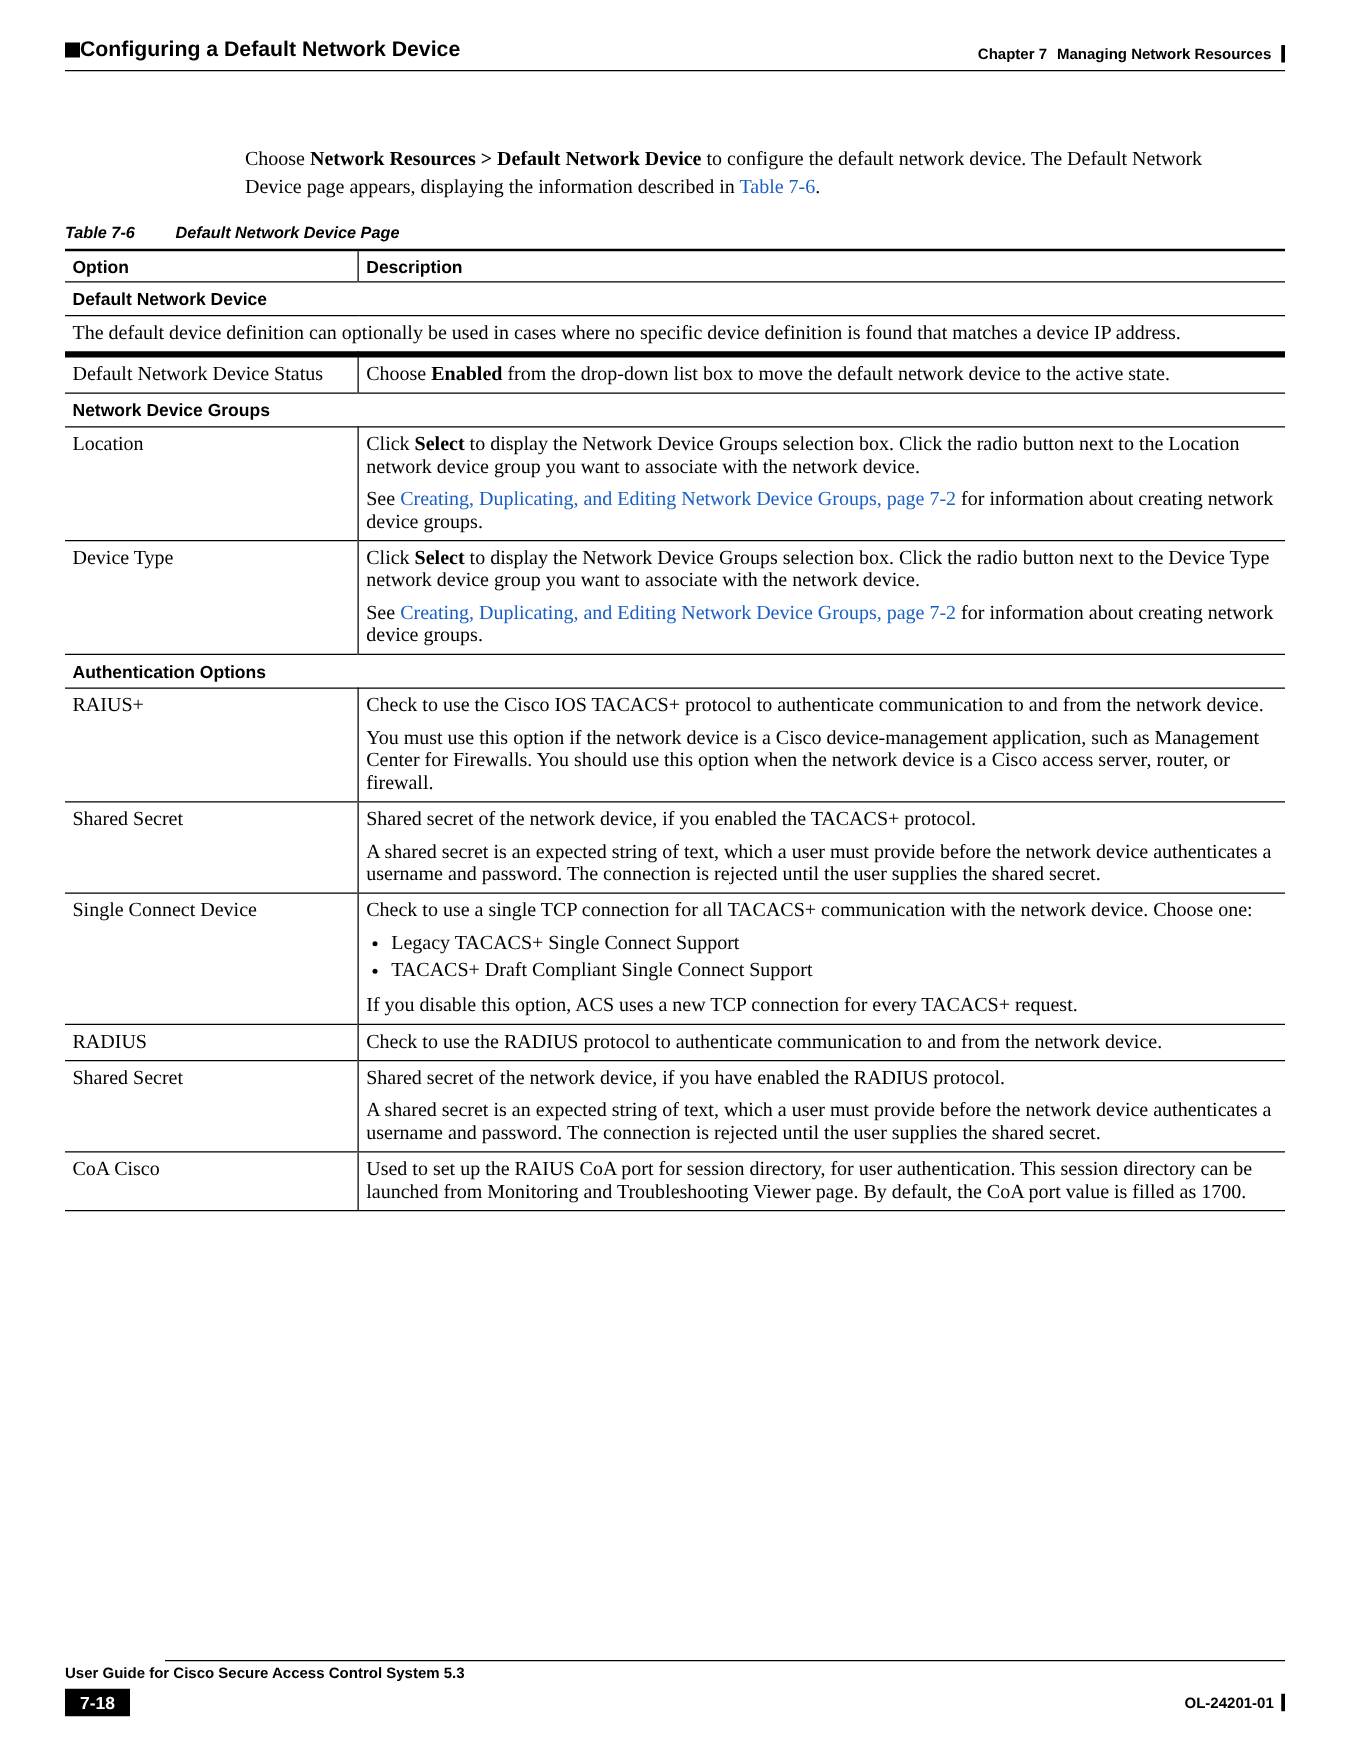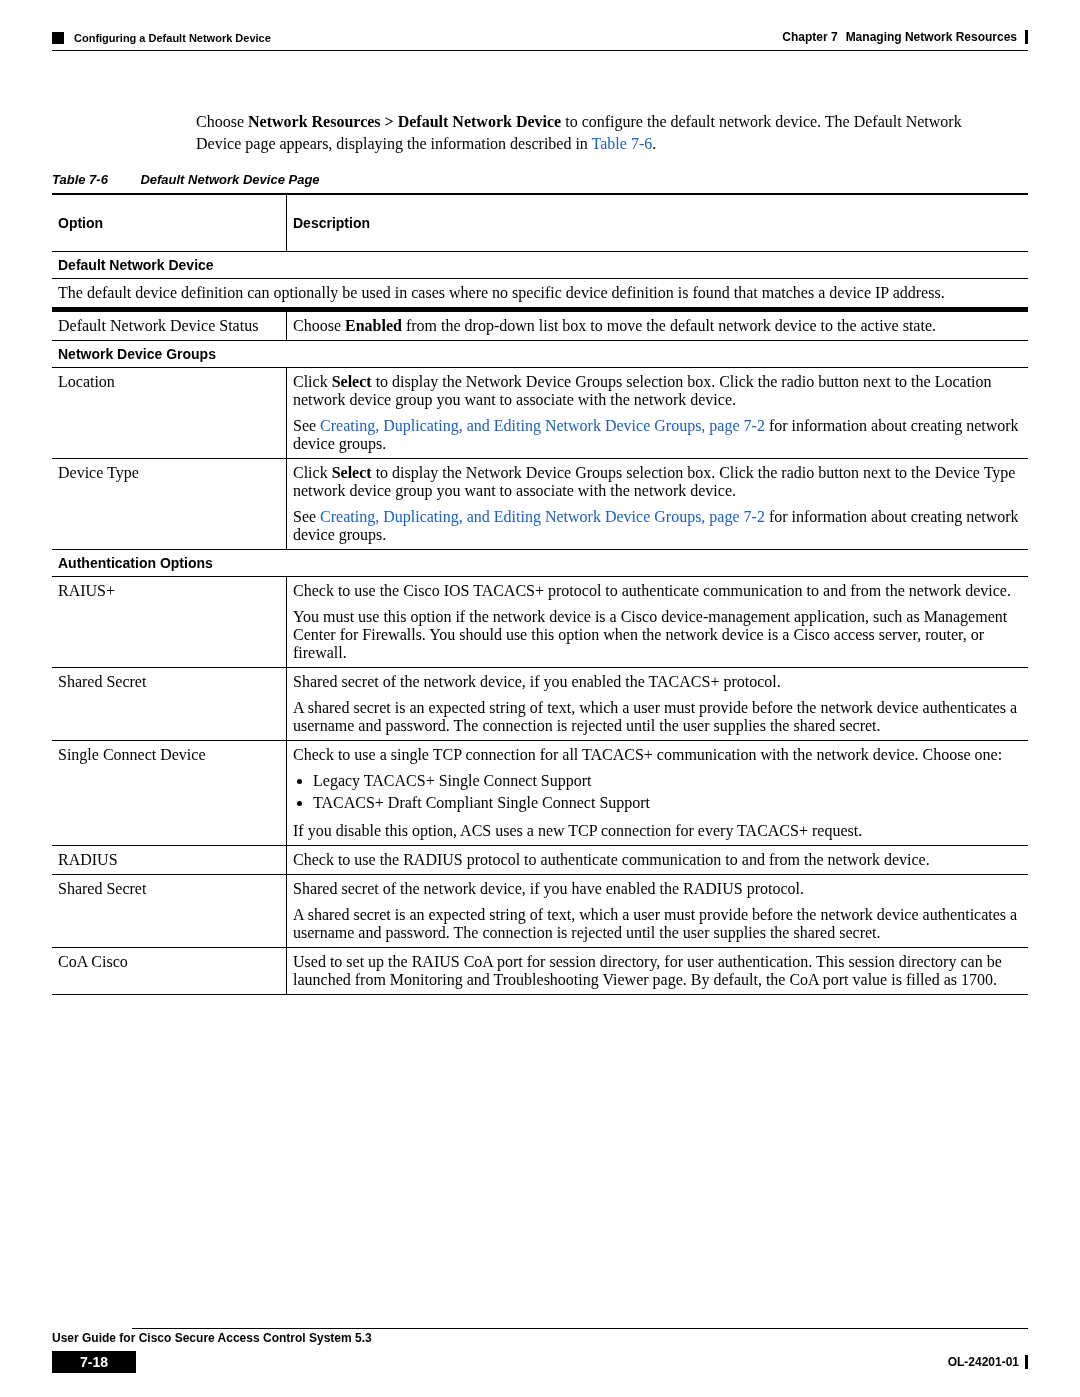--- a/index.html
+++ b/index.html
@@ -19,24 +19,23 @@
   }
   .header-row {
     display: flex;
     justify-content: space-between;
     align-items: flex-end;
     font-family: Arial, Helvetica, sans-serif;
     font-weight: bold;
     margin-bottom: 6px;
   }
   .header-left {
-    font-size: 11px;
+    font-size: 17px;
     display: flex;
     align-items: center;
-    gap: 10px;
     text-align: right;
   }
   .header-right {
     font-size: 12px;
     display: flex;
     align-items: flex-start;
     gap: 8px;
   }
   .sq {
     display: inline-block;
@@ -78,21 +77,21 @@
   .med-rule { border: none; border-top: 1.5px solid #000; margin: 0; }
   table.doc {
     width: 100%;
     border-collapse: collapse;
     font-size: 16px;
   }
   table.doc th {
     font-family: Arial, Helvetica, sans-serif;
     font-size: 14px;
     text-align: left;
-    padding: 20px 6px;
+    padding: 4px 6px;
   }
   table.doc td {
     vertical-align: top;
     padding: 5px 6px;
   }
   table.doc .w1 { width: 222px; }
   .sect-hdr td {
     font-family: Arial, Helvetica, sans-serif;
     font-weight: bold;
     font-size: 14px;
@@ -132,21 +131,21 @@
     display: flex;
     justify-content: space-between;
     align-items: center;
     margin-top: 6px;
     font-family: Arial, Helvetica, sans-serif;
   }
   .page-badge {
     background: #000;
     color: #fff;
     font-weight: bold;
-    padding: 3px 28px;
+    padding: 3px 12px;
     font-size: 14px;
   }
   .doc-id {
     font-weight: bold;
     font-size: 12px;
     display:flex;
     align-items:center;
     gap:6px;
   }
 </style>

